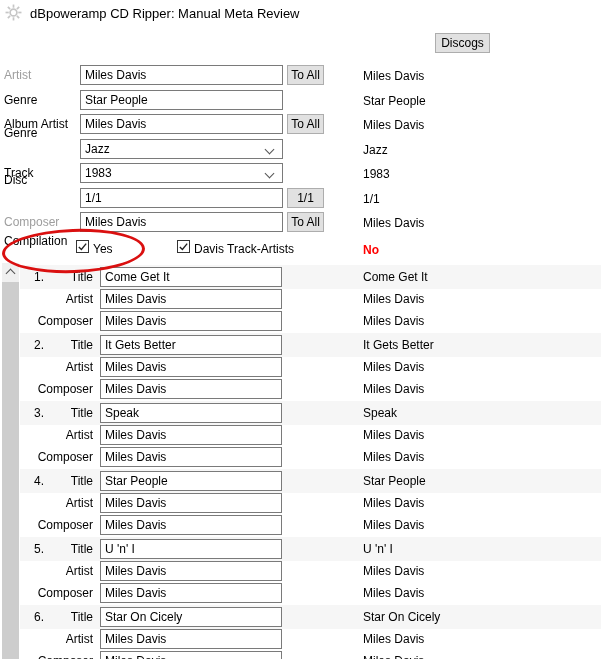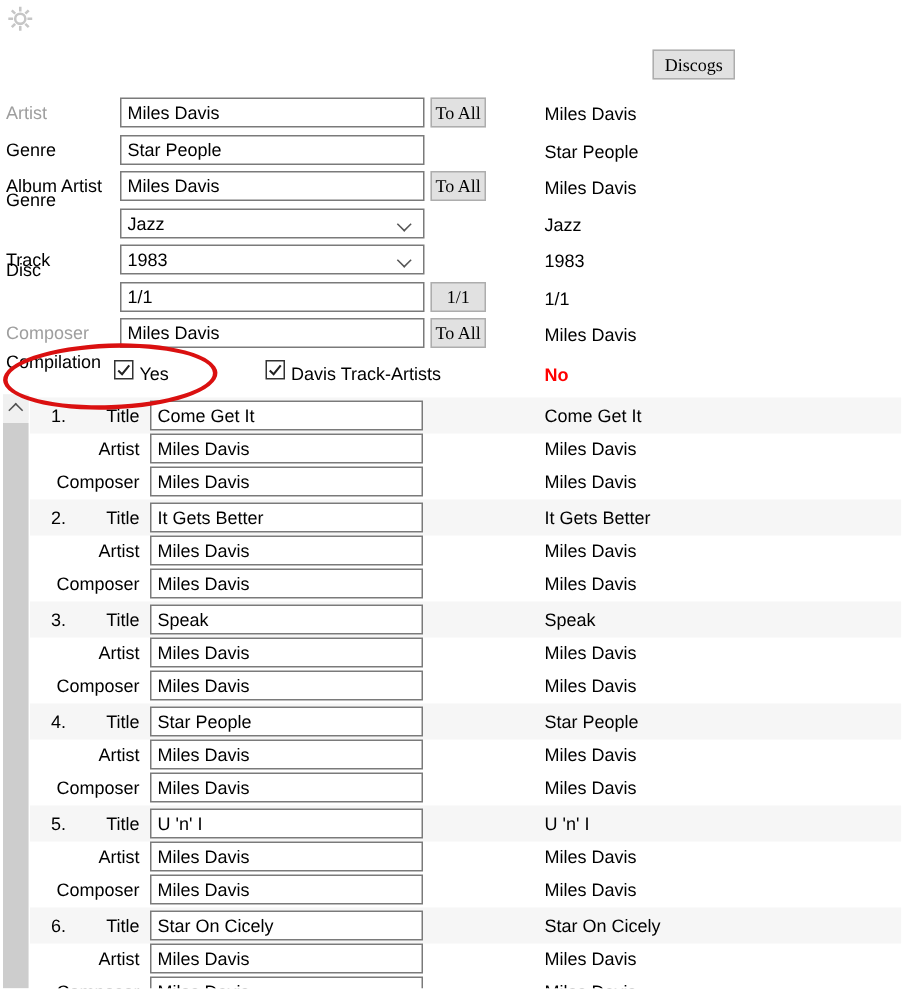--- a/index.html
+++ b/index.html
@@ -4,21 +4,21 @@
 <style>
   html,body{margin:0;padding:0;background:#fff;}
   #app{position:relative;width:601px;height:659px;overflow:hidden;background:#fff;
        font-family:"Liberation Sans",sans-serif;font-size:12px;color:#000;}
   .abs{position:absolute;}
   
   .app-icon{left:5px;top:4px;width:17px;height:17px;}
   .win-title{left:30px;top:6px;font-size:13px;white-space:nowrap;}
   
   .btn{box-sizing:border-box;background:#e1e1e1;border:1px solid #adadad;
-       font-family:Liberation Serif, serif;font-size:12px;color:#000;text-align:center;
+       font-family:Liberation Sans, sans-serif;font-size:12px;color:#000;text-align:center;
        display:flex;align-items:center;justify-content:center;padding:0;}
   .discogs{left:435px;top:33px;width:55px;height:20px;}
   
   .flabel{left:4px;white-space:nowrap;}
   .muted{color:#9e9e9e;}
   .tbox{box-sizing:border-box;left:80px;width:203px;height:20px;border:1px solid #7a7a7a;
         background:#fff;font-family:inherit;font-size:12px;padding:1px 4px;outline:none;color:#000;}
   .rowbtn{left:287px;width:37px;height:20px;}
   .combo{box-sizing:border-box;left:80px;width:203px;height:20px;border:1px solid #7a7a7a;
          background:#fff;display:flex;align-items:center;padding-left:4px;}
@@ -61,20 +61,21 @@
       <line x1="8" y1="0.5" x2="8" y2="3.5"></line>
         <line x1="8" y1="12.5" x2="8" y2="15.5"></line>
       <line x1="0.5" y1="8" x2="3.5" y2="8"></line>
         <line x1="12.5" y1="8" x2="15.5" y2="8"></line>
       <line x1="2.7" y1="2.7" x2="4.8" y2="4.8"></line>
         <line x1="11.2" y1="11.2" x2="13.3" y2="13.3"></line>
       <line x1="13.3" y1="2.7" x2="11.2" y2="4.8"></line>
         <line x1="4.8" y1="11.2" x2="2.7" y2="13.3"></line>
     </g>
   </svg>
+  <div class="abs win-title">dBpoweramp CD Ripper: Manual Meta Review</div>
 
   <button class="abs btn discogs">Discogs</button>
 
   <div class="abs flabel muted" style="top:68px">Artist</div>
   <input class="abs tbox" style="top: 65px;" value="Miles Davis">
   <button class="abs btn rowbtn" style="top:65px">To All</button>
   <div class="abs curval" style="top:69px">Miles Davis</div>
 
   <div class="abs flabel" style="top:93px">Genre</div>
   <input class="abs tbox" style="top: 90px;" value="Star People">

